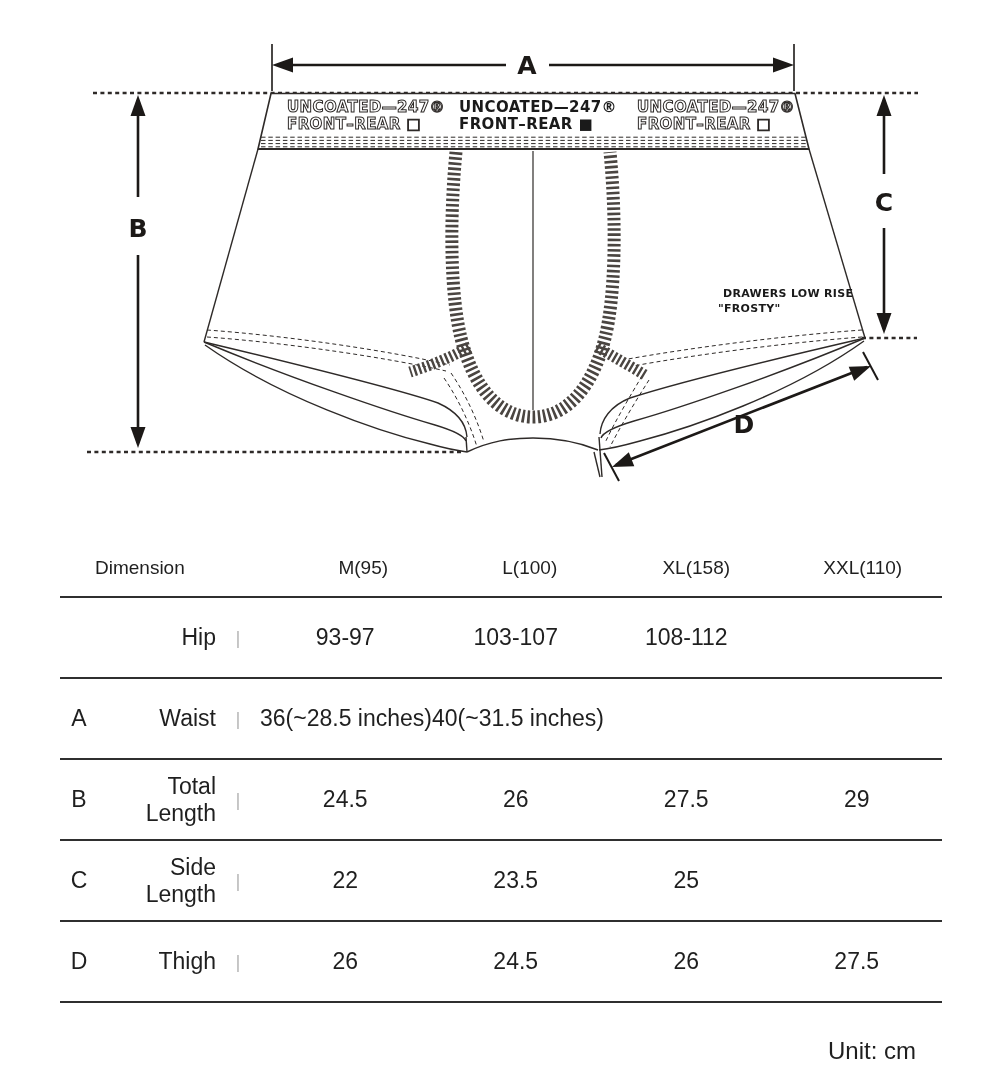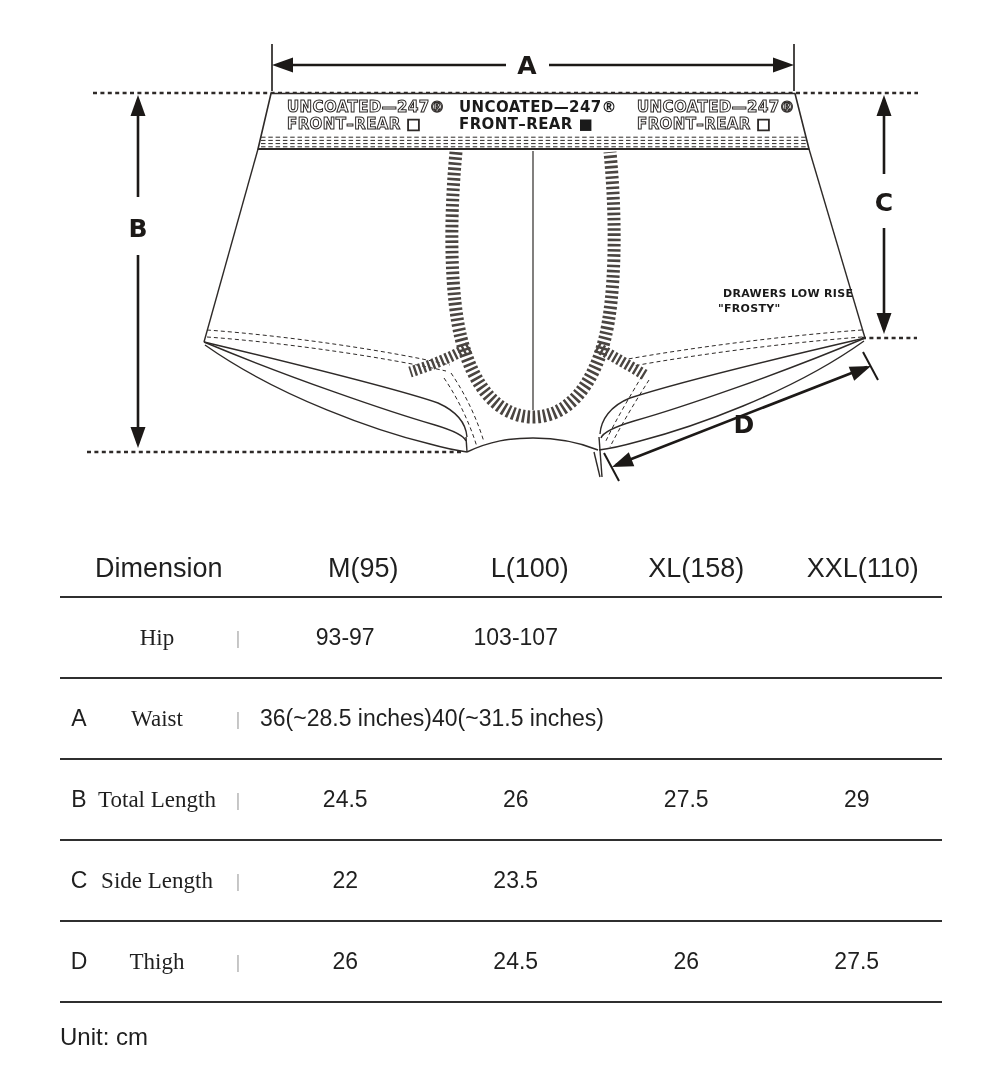--- a/index.html
+++ b/index.html
@@ -4,28 +4,28 @@
 <style>
   html,body{margin:0;padding:0;background:#ffffff;}
   .stage{position:relative;width:1000px;height:1082px;background:#ffffff;overflow:hidden;
          font-family:"Liberation Sans",sans-serif;color:#1f1f1f;}
   .garment-svg{position:absolute;left:0;top:0;}
 
   
   .size-table{position:absolute;left:60px;top:540px;width:882px;}
   .t-row{display:grid;grid-template-columns:38px 118px 44px repeat(4,1fr);
          align-items:center;border-bottom:2px solid #2f2f2f;}
-  .t-head{height:56px;font-size:27px;gap:8px;}
+  .t-head{height:56px;font-size:19px;gap:8px;}
   .t-data{height:79px;font-size:23px;}
   .c-dim{grid-column:1 / 3;padding-left:35px;text-align:left;}
   .c-letter{text-align:center;}
-  .c-name{text-align:center;font-family:Liberation Serif, serif;}
+  .c-name{text-align:right;}
   .c-sep{text-align:center;color:#b8b8b8;font-size:19px;}
   .c-val{text-align:center;white-space:nowrap;}
-  .unit-row{height:54px;text-align:left;padding-right:26px;padding-top:20px;
+  .unit-row{height:54px;text-align:right;padding-right:26px;padding-top:34px;
             font-size:24px;box-sizing:border-box;}
 </style>
 </head>
 <body>
 
 <div class="stage">
 
   <svg class="garment-svg" width="1000" height="530" viewBox="0 0 1000 530" fill="none" stroke-linecap="butt">
 
     <g stroke="#2e2a28" stroke-width="2.3" stroke-dasharray="4 3.4">
@@ -156,20 +156,21 @@
       <div class="c-val">XL(158)</div>
       <div class="c-val">XXL(110)</div>
     </div>
 
     <div class="t-row t-data">
       <div class="c-letter"></div>
       <div class="c-name">Hip</div>
       <div class="c-sep">|</div>
       <div class="c-val">93-97</div>
       <div class="c-val">103-107</div>
+      <div class="c-val">108-112</div>
     </div>
 
     <div class="t-row t-data">
       <div class="c-letter">A</div>
       <div class="c-name">Waist</div>
       <div class="c-sep">|</div>
       <div class="c-val">36(~28.5 inches)</div>
       <div class="c-val">40(~31.5 inches)</div>
     </div>
 
@@ -182,20 +183,21 @@
       <div class="c-val">27.5</div>
       <div class="c-val">29</div>
     </div>
 
     <div class="t-row t-data">
       <div class="c-letter">C</div>
       <div class="c-name">Side Length</div>
       <div class="c-sep">|</div>
       <div class="c-val">22</div>
       <div class="c-val">23.5</div>
+      <div class="c-val">25</div>
     </div>
 
     <div class="t-row t-data">
       <div class="c-letter">D</div>
       <div class="c-name">Thigh</div>
       <div class="c-sep">|</div>
       <div class="c-val">26</div>
       <div class="c-val">24.5</div>
       <div class="c-val">26</div>
       <div class="c-val">27.5</div>

